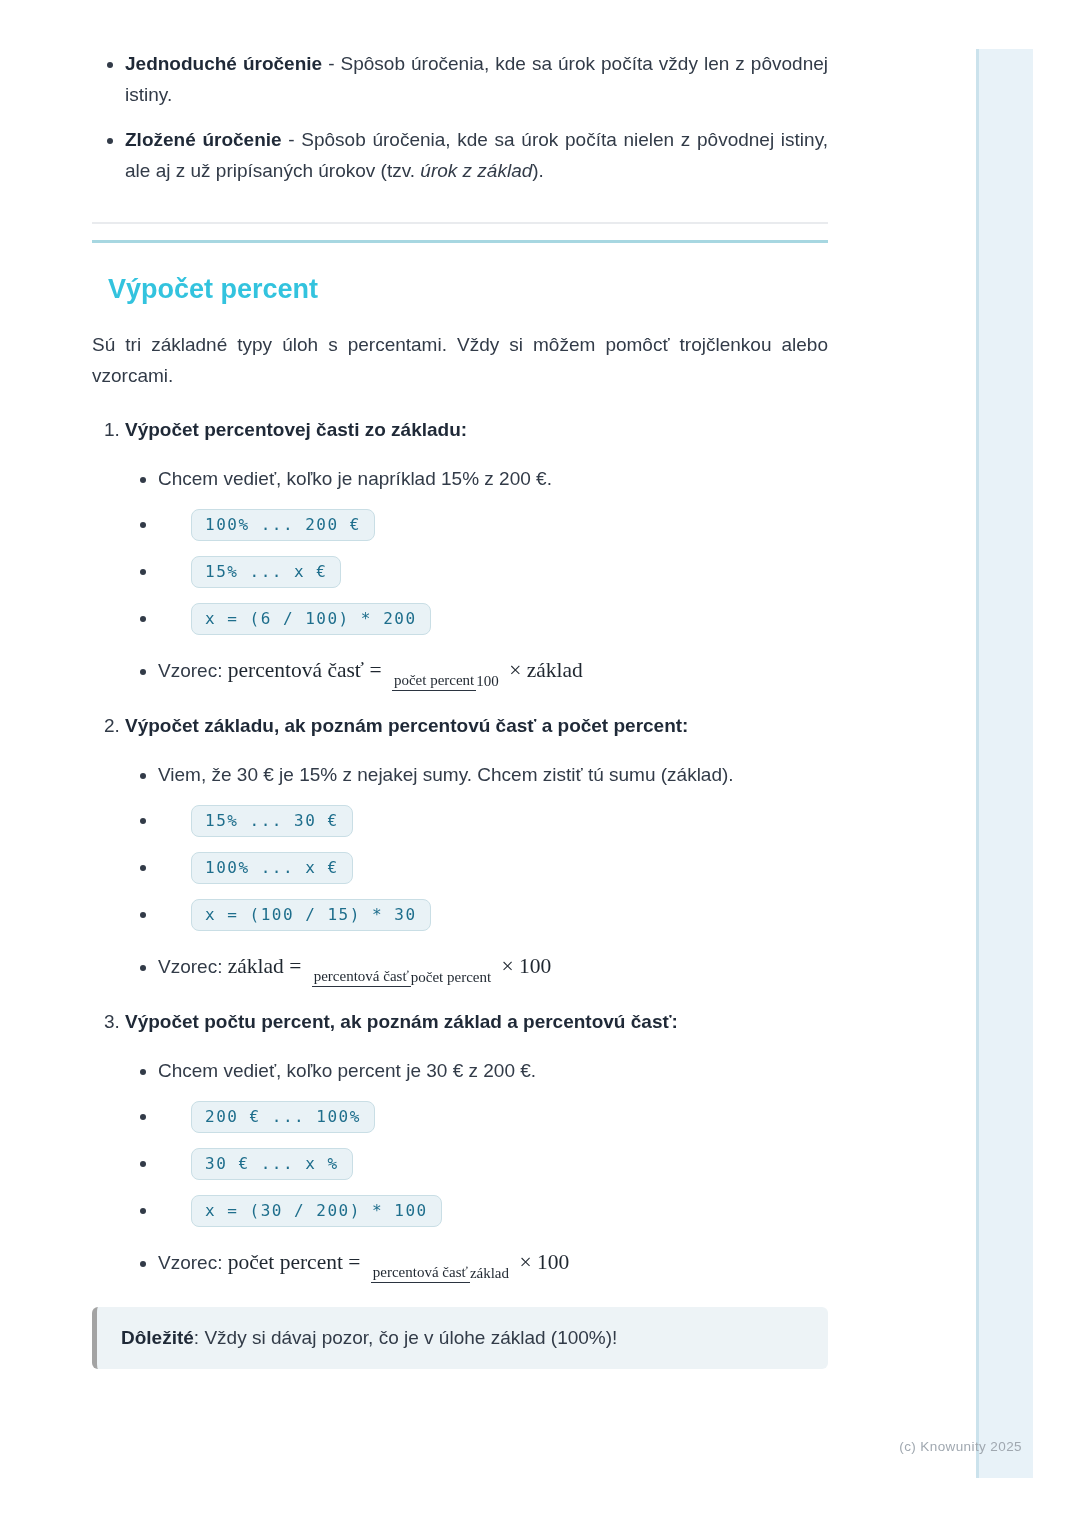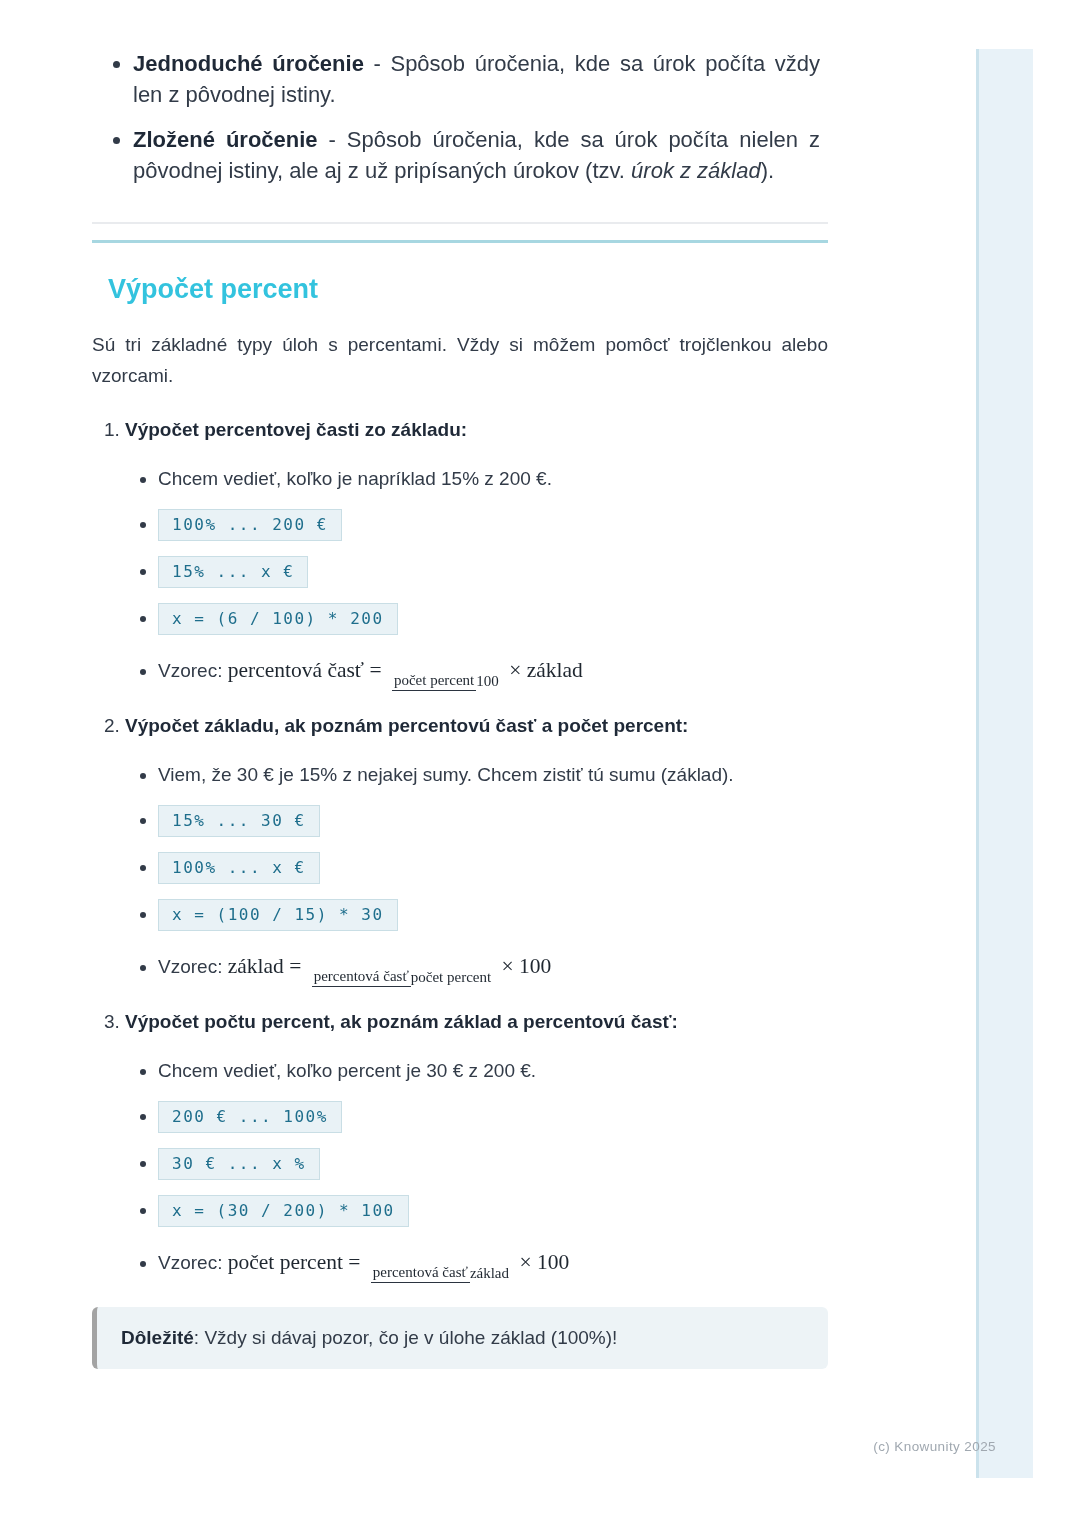--- a/index.html
+++ b/index.html
@@ -26,23 +26,23 @@
 
   .content {
     position: absolute;
     left: 92px;
     top: 0;
     width: 736px;
   }
 
   
   ul.intro-list {
-    margin: 48px 8px 0;
+    margin: 48px 0 0;
     padding-left: 33px;
-    font-size: 22px;
+    font-size: 19px;
     line-height: 31px;
     list-style: disc;
   }
   ul.intro-list > li { margin-bottom: 14px; text-align: justify; }
   ul.intro-list strong { color: #1f2937; }
 
   hr.divider {
     border: none;
     border-top: 2px solid #e9ebee;
     margin: 36px 0 0;
@@ -98,22 +98,23 @@
   .desc { line-height: 31px; text-align: justify; }
 
   .codebox {
     display: inline-block;
     font-family: "DejaVu Sans Mono", monospace;
     font-size: 16px;
     letter-spacing: 1.5px;
     color: #1e6e8c;
     background: #e9f2f6;
     border: 1px solid #c9dee5;
-    border-radius: 0;
+    border-radius: 8px;
     padding: 5px 13px 6px;
+    margin-left: 33px;
   }
 
   .formula-item { line-height: 40px; }
   .formula-math {
     font-family: "Liberation Serif", serif;
     font-size: 21.5px;
     color: #1f2730;
   }
   .frac {
     display: inline-flex;
@@ -135,21 +136,21 @@
     border-radius: 6px;
     padding: 20px 24px;
     font-size: 19px;
     line-height: 22px;
   }
   .callout strong { color: #1f2937; }
 
   .footer-credit {
     position: absolute;
     top: 1439px;
-    right: 84px;
+    right: 58px;
     font-size: 13.5px;
     letter-spacing: 0.4px;
     color: #a0a8b0;
     z-index: 2;
   }
 </style>
 </head>
 <body>
 
 <div class="right-stripe"></div>

